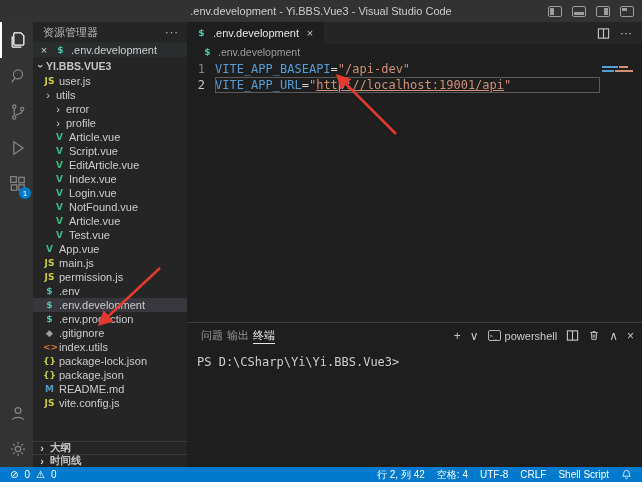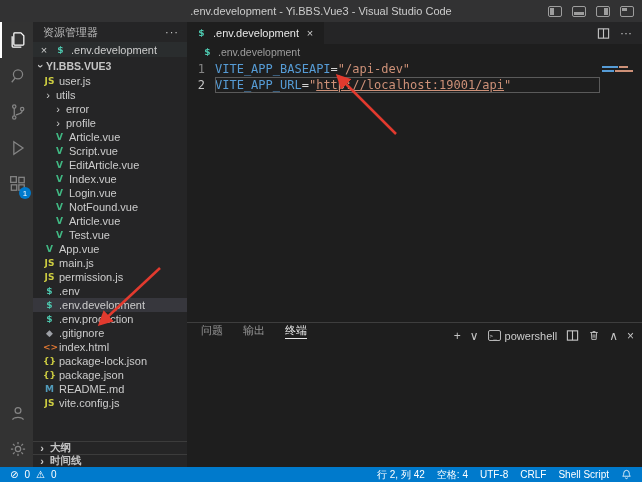--- a/index.html
+++ b/index.html
@@ -68,21 +68,21 @@
   .tk-var { color:#569cd6; }
   .tk-op { color:#d4d4d4; }
   .tk-str { color:#ce9178; }
   .tk-link { color:#ce9178; text-decoration:underline; }
   .minimap { width:42px; flex:none; padding-top:3px; }
   .mm-line { height:2px; margin:2px 4px 0 2px; display:flex; gap:1px; }
   .mm-seg { height:2px; display:inline-block; }
   
   .panel { height:145px; border-top:1px solid #3e3e3e; display:flex; flex-direction:column; background:#1e1e1e; }
   .panel-bar { height:25px; display:flex; align-items:stretch; padding:0 8px 0 14px; flex:none; }
-  .panel-tabs { display:flex; gap:20px; font-size:11px; color:#969696; align-items:flex-start; }
+  .panel-tabs { display:flex; gap:4px; font-size:11px; color:#969696; align-items:center; }
   .panel-tab { display:flex; align-items:center; border-bottom:1px solid transparent; }
   .panel-tab.active { color:#e7e7e7; border-bottom:1px solid #e7e7e7; }
   .panel-actions { margin-left:auto; display:flex; align-items:center; gap:9px; color:#c5c5c5; font-size:12px; }
   .ps-item { display:flex; align-items:center; gap:4px; font-size:11px; color:#cccccc; }
   .ps-icon { width:13px; height:11px; border:1px solid #b5b5b5; border-radius:2px;
     font-size:6px; line-height:9px; padding-left:1px; font-family:"DejaVu Sans Mono",monospace; }
   .pa-glyph { cursor:default; }
   .terminal { flex:1; padding:7px 10px; color:#cccccc;
     font-family:"DejaVu Sans Mono","Liberation Mono",monospace; font-size:12px; }
   
@@ -255,21 +255,21 @@
         <div class="tree-row" style="padding-left: 10px;">
           <span class="ficon" style="color: rgb(78, 201, 176);">$</span>
           <span>.env.production</span>
         </div>
         <div class="tree-row" style="padding-left: 10px;">
           <span class="ficon" style="color: rgb(157, 160, 166);">◆</span>
           <span>.gitignore</span>
         </div>
         <div class="tree-row" style="padding-left: 10px;">
           <span class="ficon" style="color: rgb(227, 121, 51);">&lt;&gt;</span>
-          <span>index.html</span>
+          <span>index.utils</span>
         </div>
         <div class="tree-row" style="padding-left: 10px;">
           <span class="ficon" style="color: rgb(203, 203, 65);">{}</span>
           <span>package-lock.json</span>
         </div>
         <div class="tree-row" style="padding-left: 10px;">
           <span class="ficon" style="color: rgb(203, 203, 65);">{}</span>
           <span>package.json</span>
         </div>
         <div class="tree-row" style="padding-left: 10px;">
@@ -359,20 +359,23 @@
             <rect x="1.5" y="2" width="11" height="10"></rect>
               <path d="M7 2v10"></path>
           </svg>
           <svg width="12" height="13" viewBox="0 0 16 16" fill="none" stroke="currentColor" stroke-width="1.2">
             <path d="M3 4h10M6.5 4V2.8h3V4M4.5 4l.6 9.2h5.8l.6-9.2M6.8 6.5v4.5M9.2 6.5v4.5"></path>
           </svg>
           <span class="pa-glyph">∧</span>
           <span class="pa-glyph">×</span>
         </div>
       </div>
+      <div class="terminal">
+        <span>PS D:\CSharp\Yi\Yi.BBS.Vue3&gt;</span>
+      </div>
     </div>
 
   </div>
 </div>
 
 <div class="statusbar" style="background: rgb(0, 122, 204);">
   <div class="sb-left">
     <span>⊘</span>
     <span>0</span>
     <span>⚠</span>

